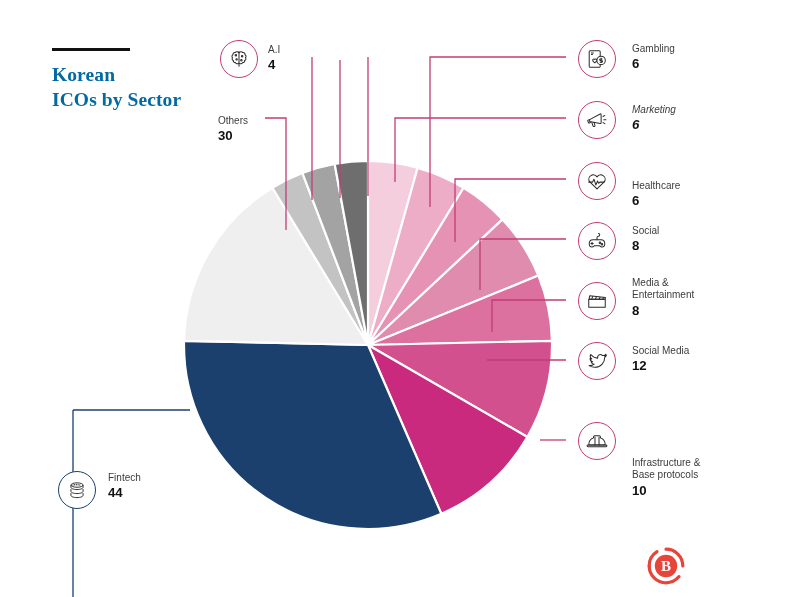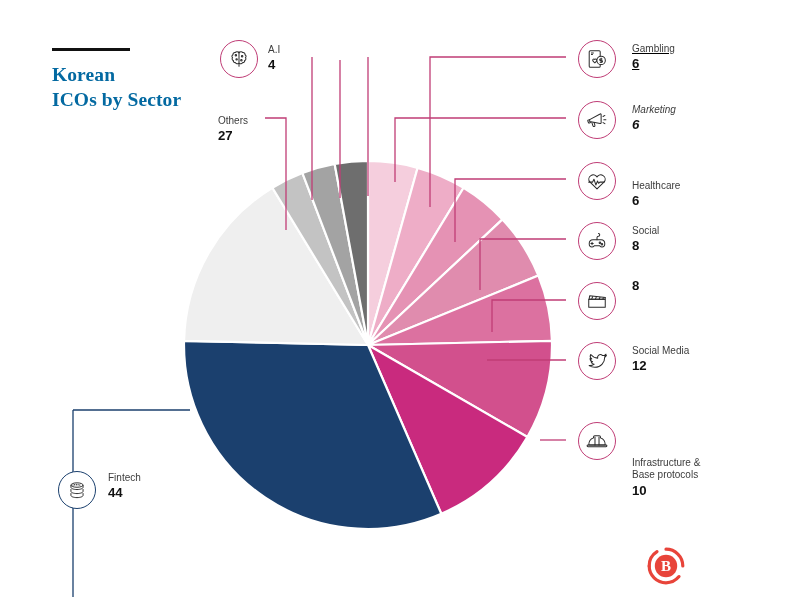--- a/index.html
+++ b/index.html
@@ -106,34 +106,34 @@
             <circle cx="14.6" cy="13.4" r=".8"></circle>
           </svg>
         </span>
       </div>
       <div class="callout right" style="left: 268px; top: 44px;">
         <div class="cl-name">A.I</div>
         <div class="cl-val">4</div>
       </div>
       <div class="callout right" style="left: 218px; top: 115px;">
         <div class="cl-name">Others</div>
-        <div class="cl-val">27</div>
+        <div class="cl-val">30</div>
       </div>
       <div class="badge" style="left: 578px; top: 40px;">
         <span style="position: absolute; left: 50%; top: 50%; transform: translate(-50%, -50%); line-height: 0;">
           <svg viewBox="0 0 24 24" width="22" height="22" fill="none" stroke="#2b2b2b" stroke-width="1.1" stroke-linejoin="round">
             <rect x="3.5" y="3" width="12" height="18" rx="1.2"></rect>
             <path d="M5.5 5.4h3M5.5 7.2h2"></path>
             <path d="M9.6 16.2c-1.2-1-2.3-1.8-2.3-2.9 0-.8.6-1.3 1.3-1.3.5 0 .8.2 1 .5.2-.3.6-.5 1-.5.7 0 1.3.5 1.3 1.3 0 1.1-1.1 1.9-2.3 2.9z"></path>
             <circle cx="16.5" cy="13.5" r="4.6" fill="#fff"></circle>
             <path d="M16.5 10.6v5.8M17.9 11.9h-2c-.6 0-1 .4-1 .9s.4.9 1 .9h1.1c.6 0 1 .4 1 .9s-.4.9-1 .9h-2"></path>
           </svg>
         </span>
       </div>
-      <div class="callout right" style="left: 632px; top: 43px; text-decoration: underline;">
+      <div class="callout right" style="left: 632px; top: 43px;">
         <div class="cl-name">Gambling</div>
         <div class="cl-val">6</div>
       </div>
       <div class="badge" style="left: 578px; top: 101px;">
         <span style="position: absolute; left: 50%; top: 50%; transform: translate(-50%, -50%); line-height: 0;">
           <svg viewBox="0 0 24 24" width="22" height="22" fill="none" stroke="#2b2b2b" stroke-width="1.1" stroke-linejoin="round" stroke-linecap="round">
             <path d="M4 11.6 15.4 5.4c.5-.3 1.1.1 1.1.7v9c0 .6-.6 1-1.1.7L4 13.6z"></path>
             <path d="M4 11.6 2.6 12c-.5.1-.8.6-.6 1.1l.6 1.6c.2.5.7.7 1.2.5l1.1-.5"></path>
             <path d="M6.4 14.8l1.2 3.6c.2.6.9.9 1.5.6.5-.2.8-.8.6-1.4l-1-3"></path>
             <path d="M18.6 8.2l2-1.2M19.4 11.6h2.3M18.6 14.8l2 1.2"></path>
@@ -174,20 +174,22 @@
       <div class="badge" style="left: 578px; top: 282px;">
         <span style="position: absolute; left: 50%; top: 50%; transform: translate(-50%, -50%); line-height: 0;">
           <svg viewBox="0 0 24 24" width="22" height="22" fill="none" stroke="#2b2b2b" stroke-width="1.1" stroke-linejoin="round">
             <path d="M3 10.2h18v8.6H3z"></path>
             <path d="M3.4 10 4 6.4l17.2 1.8-.5 1.9z"></path>
             <path d="M7.4 6.8 6.2 9.9M11.4 7.2 10.2 10.2M15.4 7.6 14.2 10.4M19.3 8.1 18.2 10.2"></path>
           </svg>
         </span>
       </div>
       <div class="callout right" style="left: 632px; top: 277px;">
+        <div class="cl-name">Media &amp;
+Entertainment</div>
         <div class="cl-val">8</div>
       </div>
       <div class="badge" style="left: 578px; top: 342px;">
         <span style="position: absolute; left: 50%; top: 50%; transform: translate(-50%, -50%); line-height: 0;">
           <svg viewBox="0 0 24 24" width="23" height="23" fill="none" stroke="#2b2b2b" stroke-width="1.1" stroke-linejoin="round" stroke-linecap="round">
             <path d="M20.4 5.6c-.9.5-1.9.7-2.8.6-1-1-2.6-1.2-3.8-.3-1 .8-1.4 2-1.1 3.1-2.8-.2-5.4-1.6-7.2-3.8-.9 1.6-.4 3.6 1 4.6-.6 0-1.2-.2-1.7-.5 0 1.7 1.1 3.1 2.6 3.5-.5.1-1 .2-1.5.1.4 1.4 1.7 2.4 3.2 2.4-1.5 1.2-3.4 1.7-5.3 1.5 1.8 1.2 3.9 1.8 6 1.8 6.4 0 10.4-5.5 10.2-10.4.7-.5 1.3-1.2 1.8-2-.6.3-1.3.5-2 .6.7-.4 1.3-1.1 1.6-1.9z"></path>
           </svg>
         </span>
       </div>
       <div class="callout right" style="left: 632px; top: 345px;">

